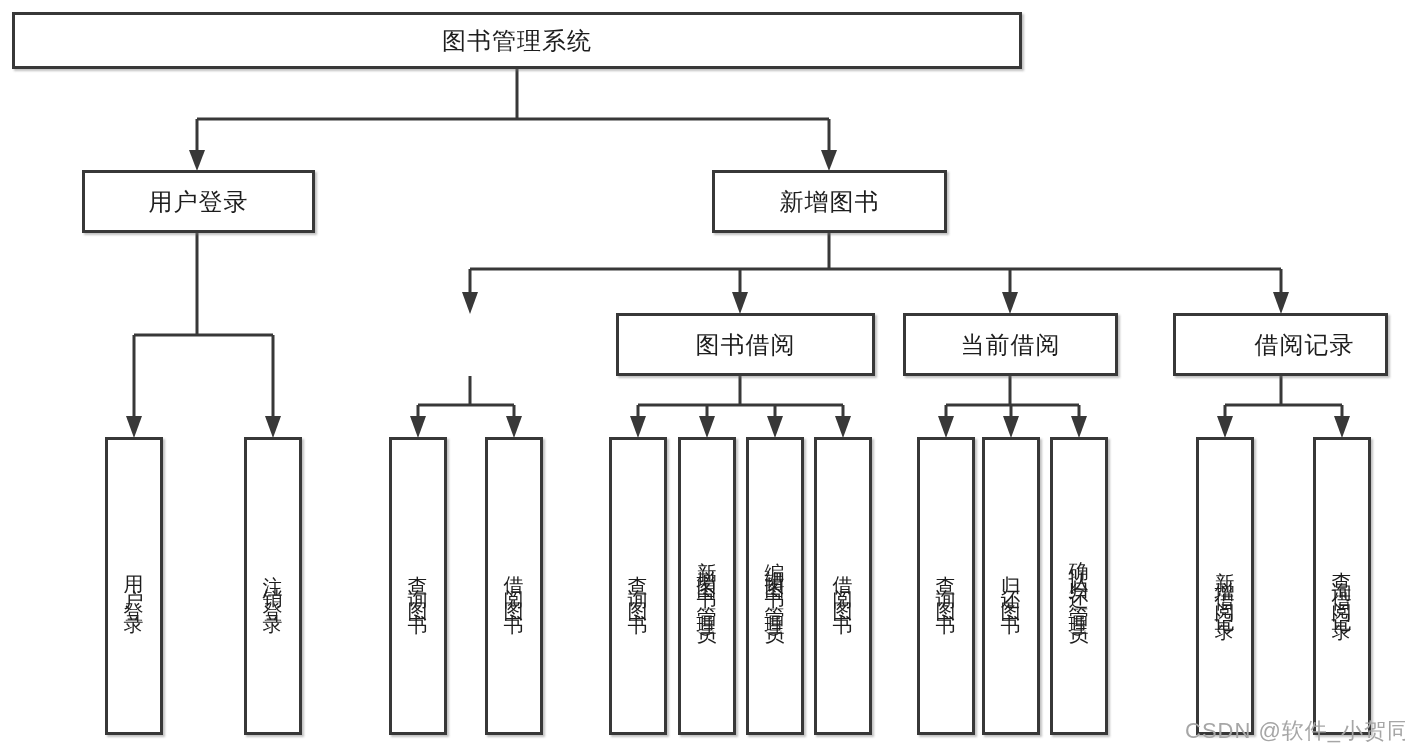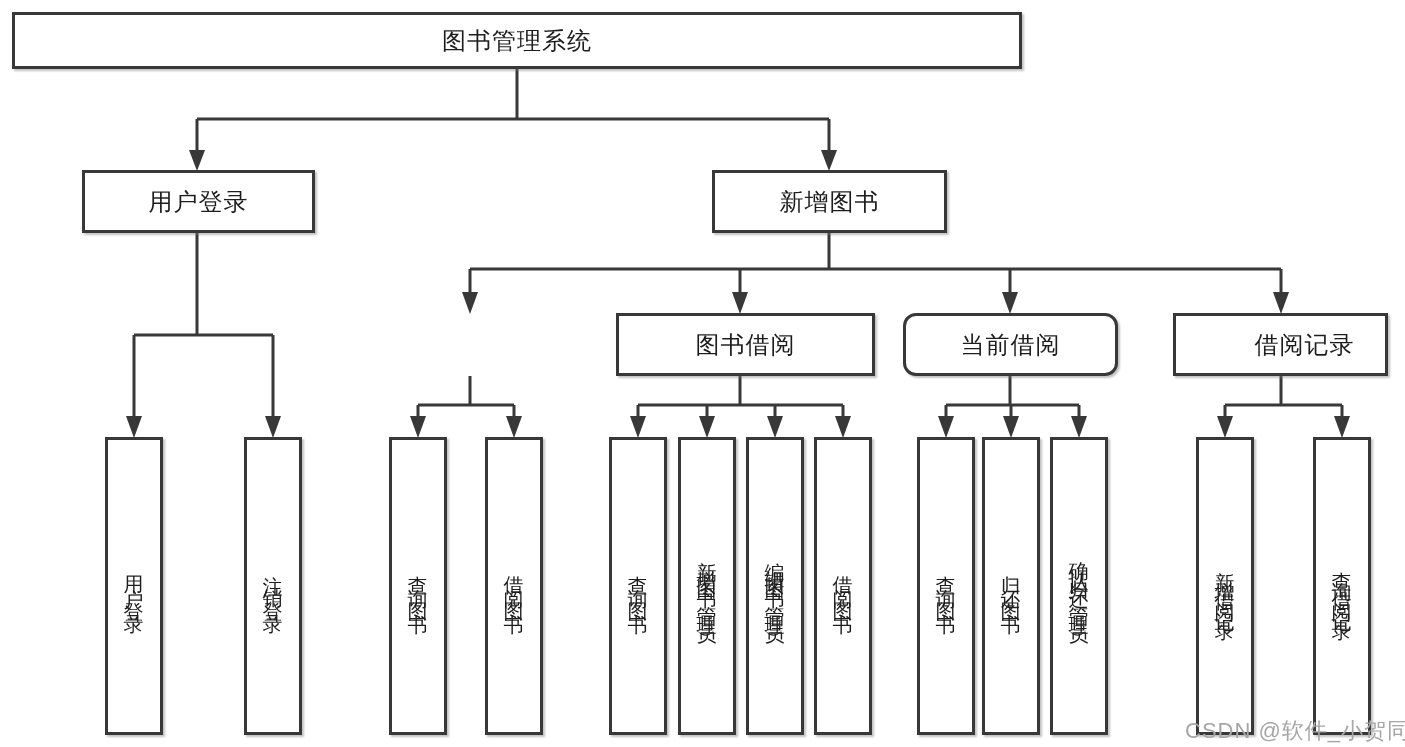--- a/index.html
+++ b/index.html
@@ -86,21 +86,21 @@
   <div class="node hnode lvl2" style="left:82px;top:170px;width:233px;">
     <span>用户登录</span>
   </div>
   <div class="node hnode lvl2" style="left:712px;top:170px;width:235px;">
     <span>新增图书</span>
   </div>
 
   <div class="node hnode lvl3" style="left:616px;top:313px;width:259px;">
     <span>图书借阅</span>
   </div>
-  <div class="node hnode lvl3" style="left:903px;top:313px;width:215px;border-radius:13px;">
+  <div class="node hnode lvl3" style="left:903px;top:313px;width:215px;">
     <span>当前借阅</span>
   </div>
   <div class="node hnode lvl3" style="left:1173px;top:313px;width:215px;padding-left:48px;">
     <span>借阅记录</span>
   </div>
 
   <div class="node leaf" style="left:105px;">
     <span class="vtext vt4">用户登录</span>
   </div>
   <div class="node leaf" style="left:244px;">

